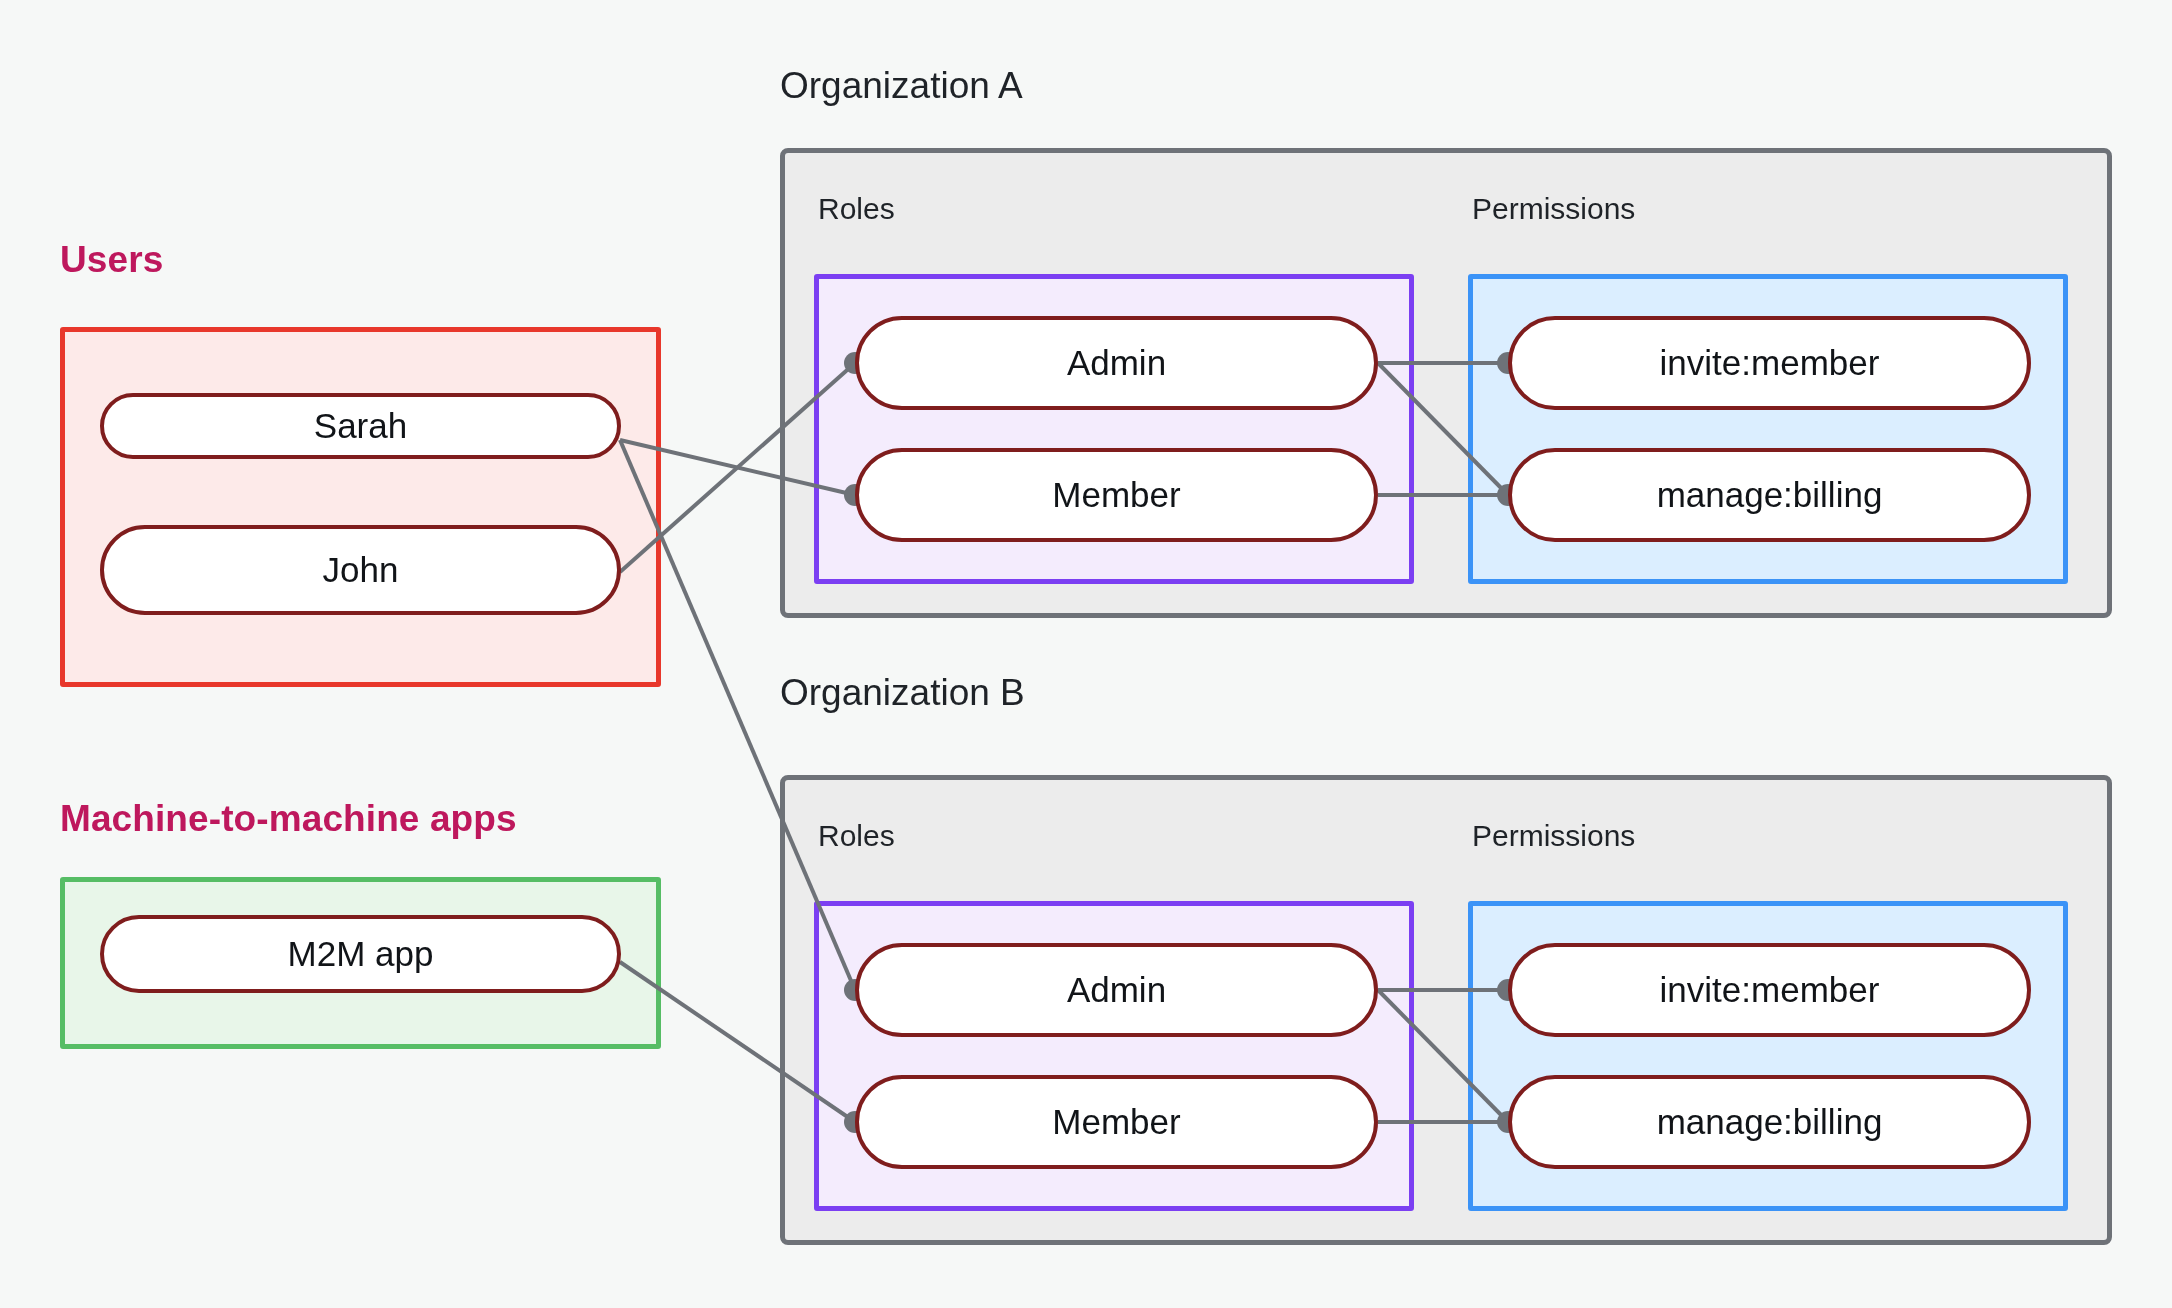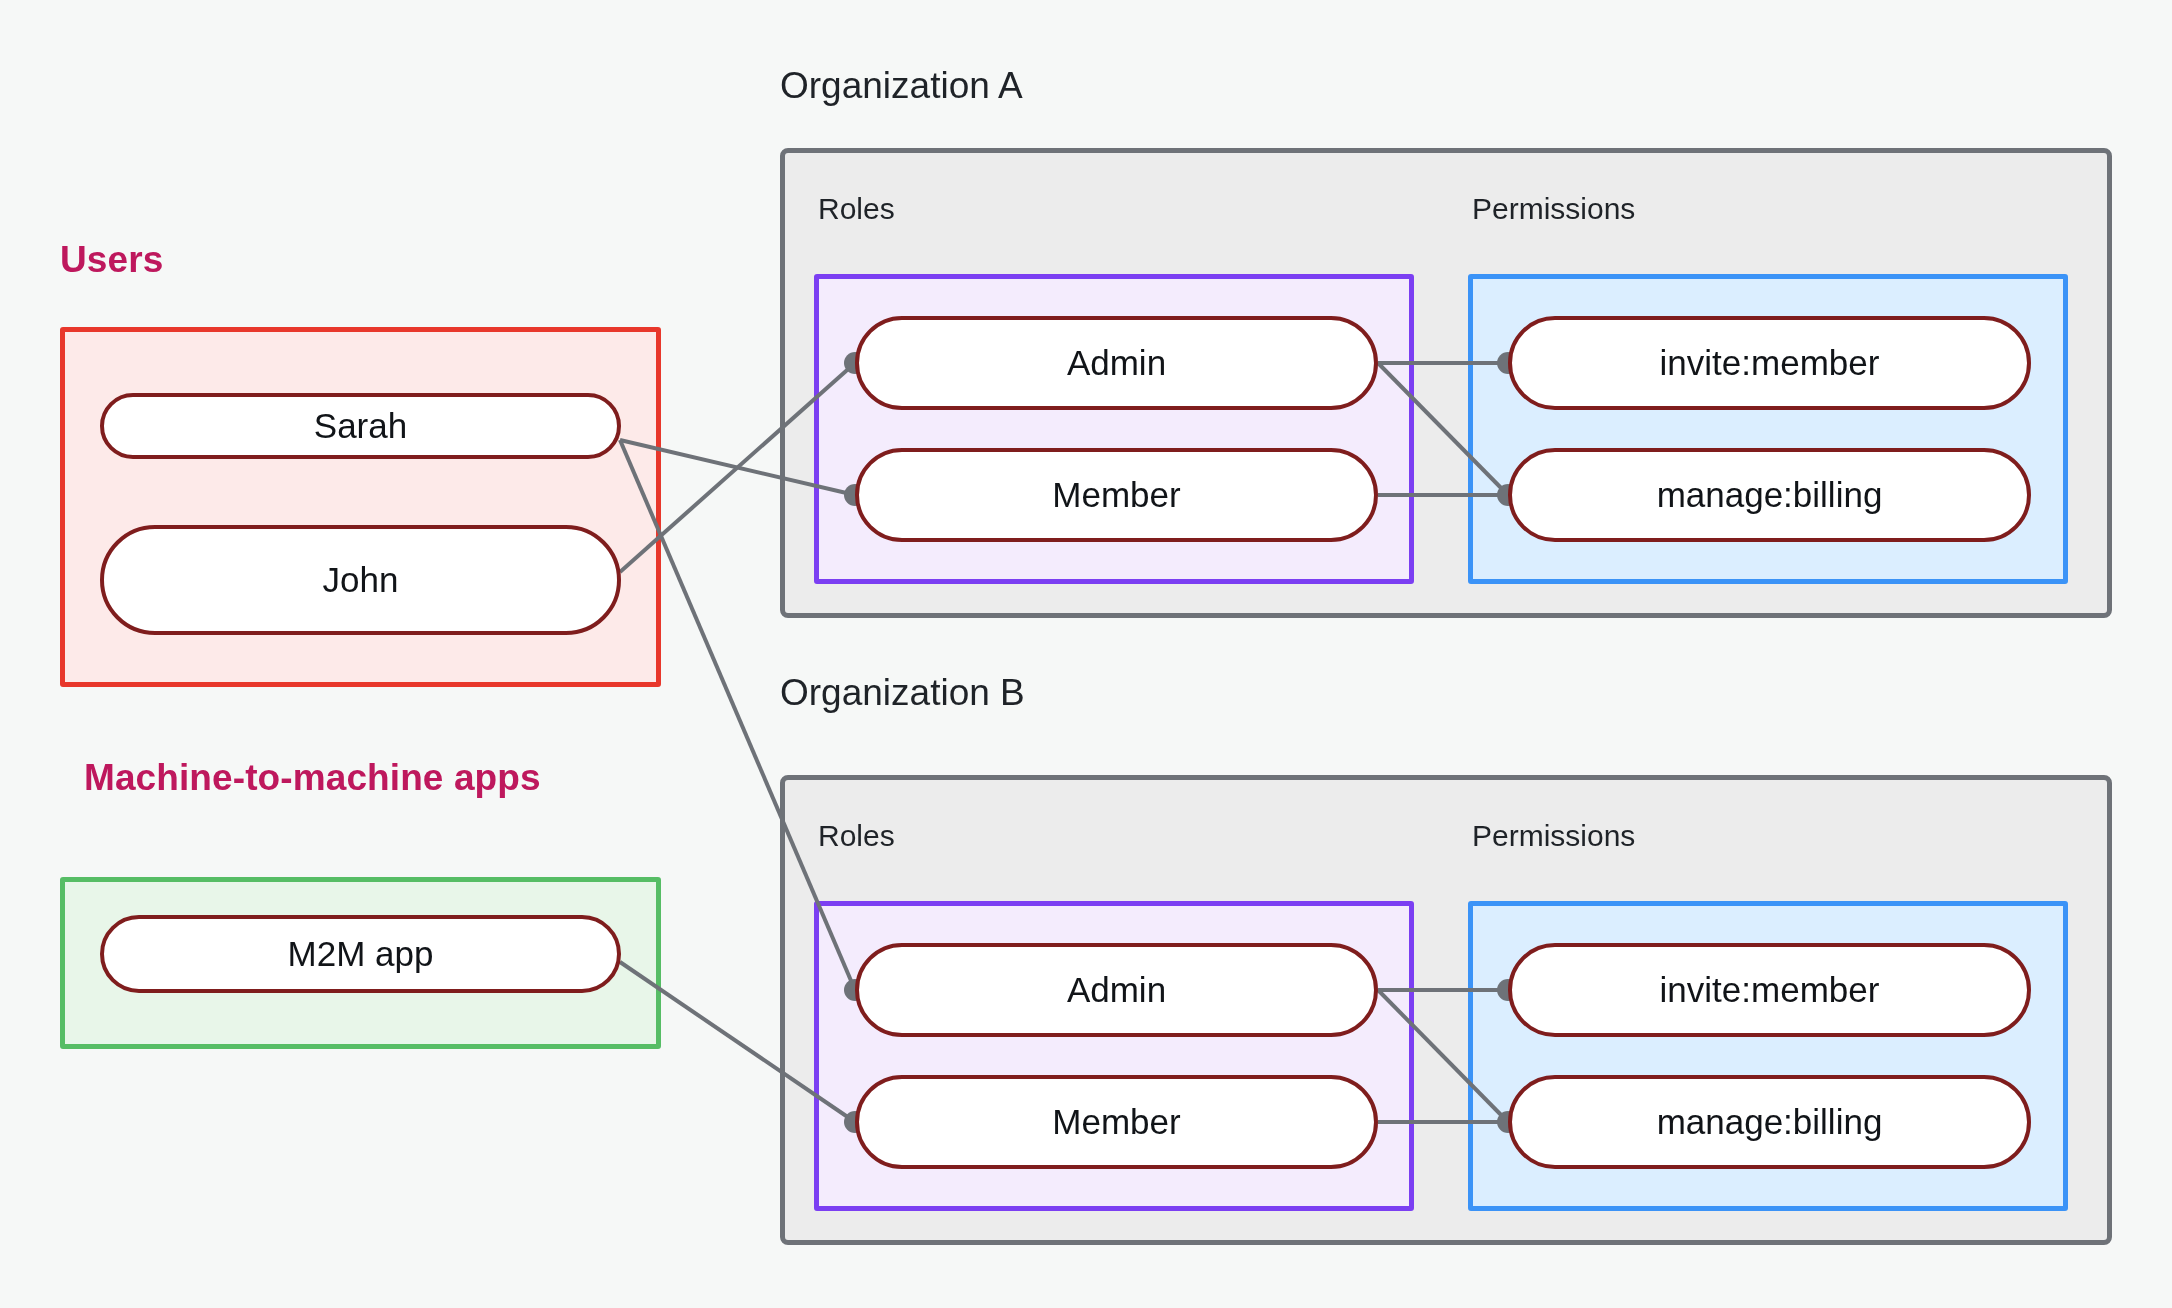--- a/index.html
+++ b/index.html
@@ -138,23 +138,23 @@
       <circle cx="1508" cy="1122" r="11"></circle>
     </g>
   </svg>
 
   <div class="group-title" style="left:60px; top:239px;">Users</div>
 
   <div class="cluster users" style="left:60px; top:327px; width:601px; height:360px;"></div>
 
   <div class="node" style="left:100px; top:393px; width:521px; height:66px;">Sarah</div>
 
-  <div class="node" style="left:100px; top:525px; width:521px; height:110px;">John</div>
+  <div class="node" style="left:100px; top:525px; width:521px; height:90px;">John</div>
 
-  <div class="group-title" style="left:60px; top:757px;margin-left:24px;">Machine-to-machine apps</div>
+  <div class="group-title" style="left:60px; top:798px;">Machine-to-machine apps</div>
 
   <div class="cluster m2m" style="left:60px; top:877px; width:601px; height:172px;"></div>
 
   <div class="node" style="left:100px; top:915px; width:521px; height:78px;">M2M app</div>
 
   <div class="org-title" style="left:780px; top:65px;">Organization A</div>
 
   <div class="cluster org" style="left:780px; top:148px; width:1332px; height:470px;"></div>
 
   <div class="section-title" style="left:818px; top:192px;">Roles</div>

